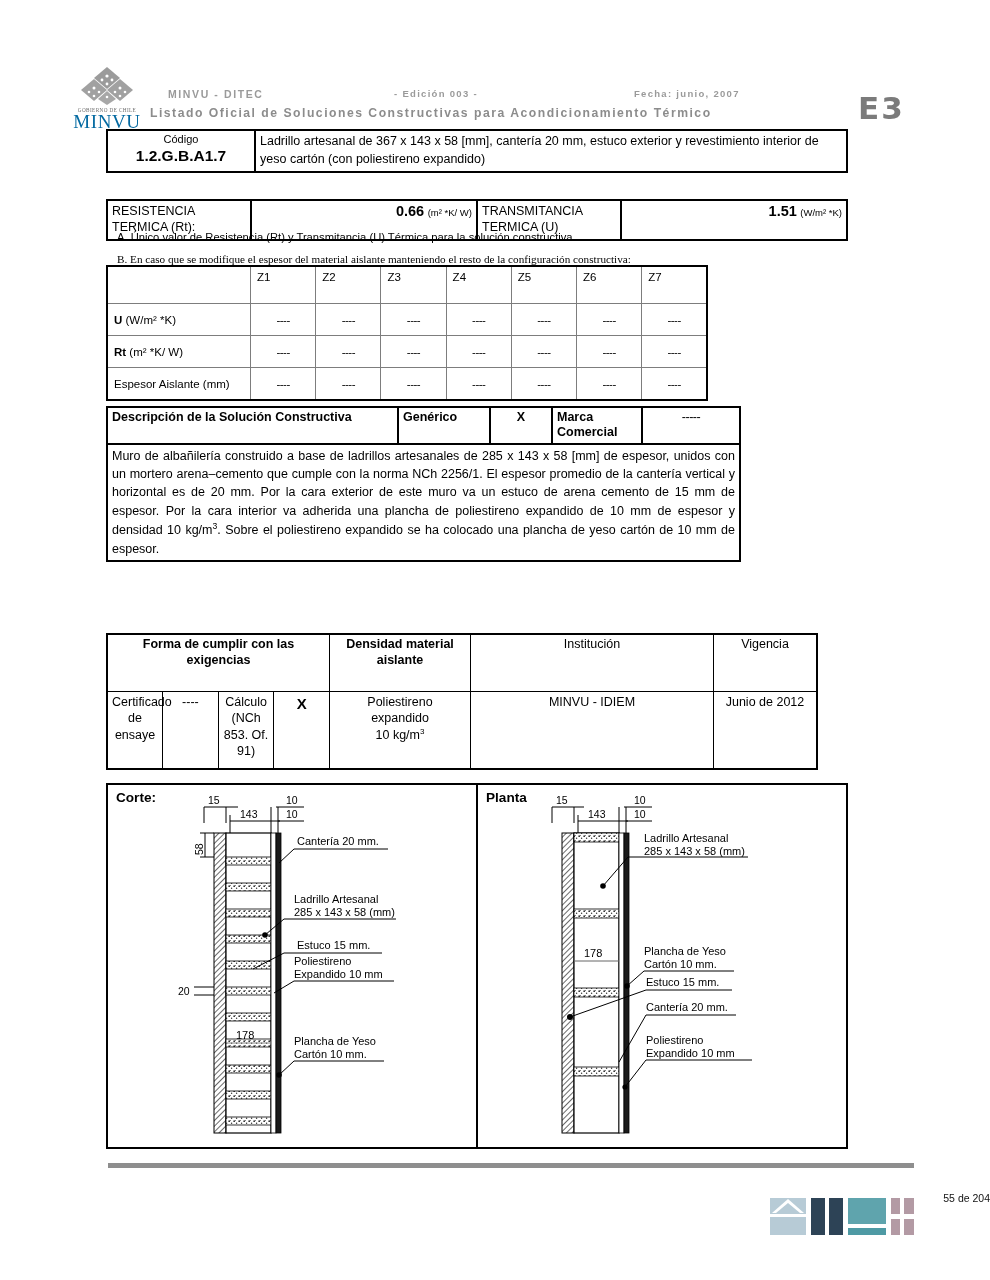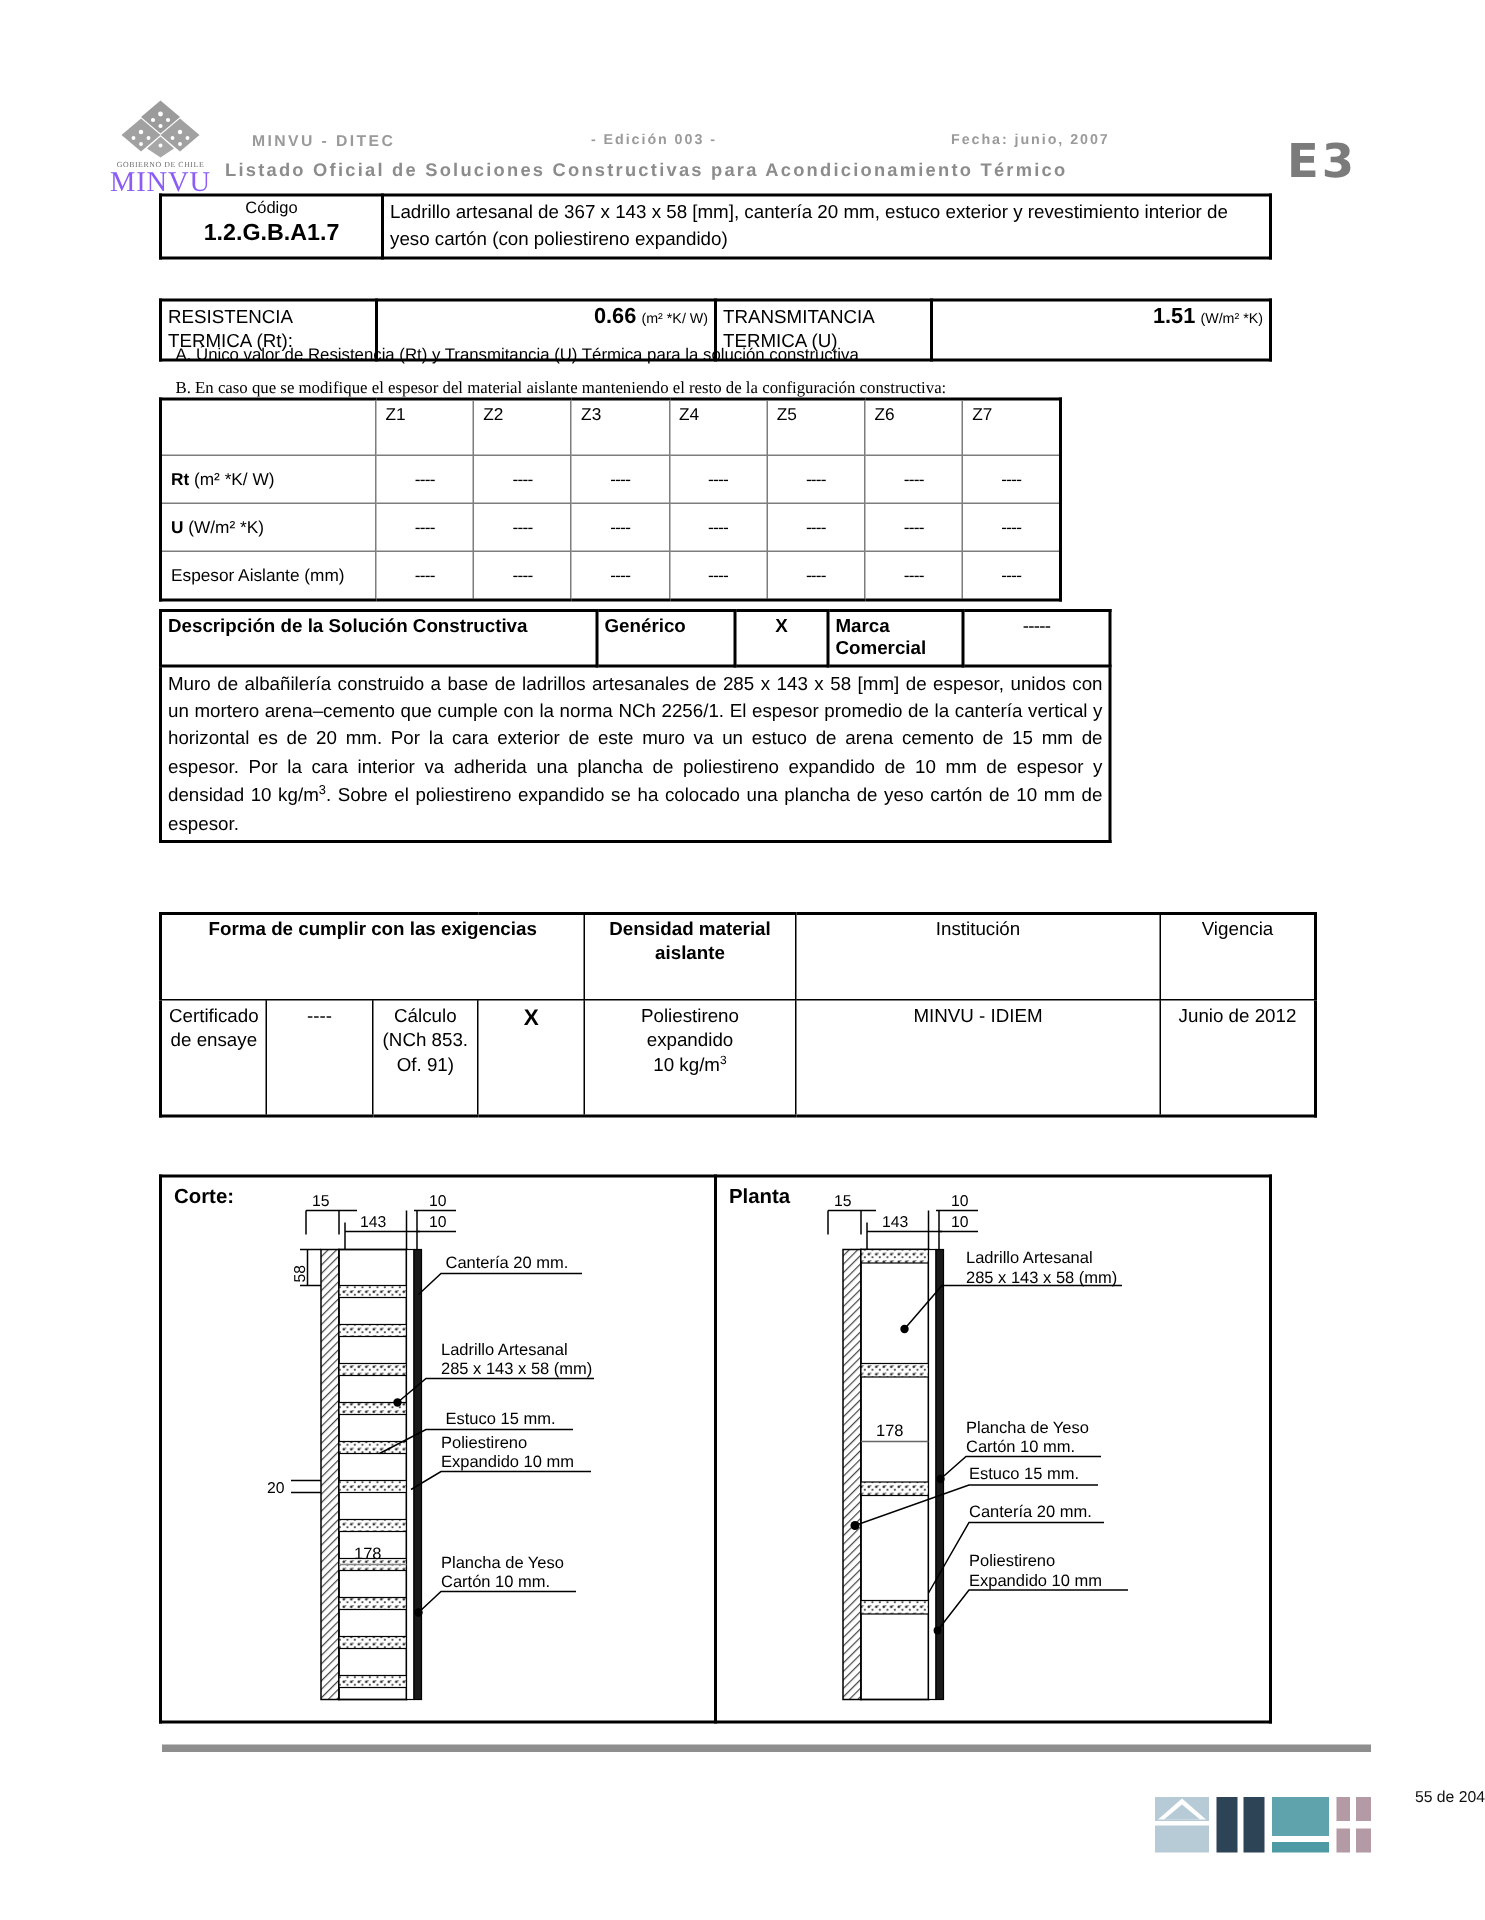--- a/index.html
+++ b/index.html
@@ -13,21 +13,21 @@
     overflow:hidden;
   }
   .page{position:relative;width:990px;height:1280px;}
 
   
   .header{position:absolute;left:0;top:30px;width:990px;height:80px;}
   .logo-minvu{position:absolute;left:68px;top:36px;width:78px;height:66px;text-align:center;}
   .logo-diamond{position:relative;width:54px;height:40px;margin:0 auto;}
   .logo-diamond svg{display:block;}
   .logo-gob{font-size:5.2px;letter-spacing:.4px;color:#6e6e6e;margin-top:1px;font-family:"Liberation Serif",serif;}
-  .logo-word{font-family:"Liberation Serif",serif;font-size:19px;letter-spacing:.6px;color:#8b5cf6;line-height:1.05;margin-top:-1px;}
+  .logo-word{font-family:"Liberation Serif",serif;font-size:19px;letter-spacing:.6px;color:#0369a1;line-height:1.05;margin-top:-1px;}
   .hdr-minvu-ditec{position:absolute;left:168px;top:58px;font-size:10.5px;letter-spacing:1.6px;color:#9a9a9a;font-weight:bold;}
   .hdr-edicion{position:absolute;left:394px;top:58px;font-size:9.5px;letter-spacing:1.3px;color:#9a9a9a;font-weight:bold;}
   .hdr-fecha{position:absolute;left:634px;top:58px;font-size:9.5px;letter-spacing:1.3px;color:#9a9a9a;font-weight:bold;}
   .hdr-title{position:absolute;left:150px;top:76px;font-size:12.2px;letter-spacing:1.5px;color:#8c8c8c;font-weight:bold;}
   .hdr-e3{position:absolute;left:858px;top:60px;font-size:31px;letter-spacing:2px;color:#7b7b7b;font-weight:bold;font-family:"DejaVu Sans",sans-serif;}
 
   
   .tbl{border-collapse:collapse;table-layout:fixed;}
   .tbl td{border:1px solid #000;vertical-align:top;padding:2px 4px;font-size:12.5px;}
 
@@ -70,21 +70,21 @@
   .desc-tbl td{border:2.2px solid #000;}
   .desc-title{padding:7px 8px;font-size:14px;font-weight:bold;vertical-align:top;}
   .desc-gen{width:82px;padding:7px 8px;font-size:13.5px;font-weight:bold;vertical-align:top;}
   .desc-x{width:52px;text-align:center;vertical-align:middle;font-size:15px;font-weight:bold;}
   .desc-marca{width:80px;padding:7px 8px;font-size:13.5px;font-weight:bold;line-height:1.22;vertical-align:top;}
   .desc-dash{width:88px;text-align:center;vertical-align:middle;font-size:13px;letter-spacing:-0.5px;}
   .desc-body{padding:14px 10px 22px 12px;font-size:13.4px;line-height:1.47;text-align:justify;}
   .desc-body sup{font-size:8.6px;vertical-align:super;}
 
   
-  .forma-tbl{position:absolute;left:106px;top:608px;width:772px;}
+  .forma-tbl{position:absolute;left:106px;top:633px;width:712px;}
   .forma-tbl td{border:1.4px solid #000;text-align:center;}
   .forma-tbl td.t{border-top:2.4px solid #000;}
   .forma-tbl td.b{border-bottom:2.4px solid #000;}
   .forma-tbl td.l{border-left:2.4px solid #000;}
   .forma-tbl td.r{border-right:2.4px solid #000;}
   .forma-hdr{height:52px;vertical-align:middle;font-size:13.4px;font-weight:bold;line-height:1.25;}
   .forma-hdr.norm{font-weight:normal;}
   .forma-cell{height:72px;vertical-align:middle;font-size:12.6px;line-height:1.3;}
   .forma-cell.bigx{font-size:15px;font-weight:bold;}
   .forma-cell sup{font-size:8px;vertical-align:super;}
@@ -183,31 +183,31 @@
       <td class="first rowlabel"></td>
       <td>Z1</td>
       <td>Z2</td>
       <td>Z3</td>
       <td>Z4</td>
       <td>Z5</td>
       <td>Z6</td>
       <td class="last">Z7</td>
     </tr>
     <tr class="secB-row">
+      <td class="first rowlabel"><b>U</b><span> (W/m² *K)</span></td>
+      <td class="secB-dash">----</td>
+      <td class="secB-dash">----</td>
+      <td class="secB-dash">----</td>
+      <td class="secB-dash">----</td>
+      <td class="secB-dash">----</td>
+      <td class="secB-dash">----</td>
+      <td class="secB-dash last">----</td>
+    </tr>
+    <tr class="secB-row">
       <td class="first rowlabel"><b>Rt</b><span> (m² *K/ W)</span></td>
-      <td class="secB-dash">----</td>
-      <td class="secB-dash">----</td>
-      <td class="secB-dash">----</td>
-      <td class="secB-dash">----</td>
-      <td class="secB-dash">----</td>
-      <td class="secB-dash">----</td>
-      <td class="secB-dash last">----</td>
-    </tr>
-    <tr class="secB-row">
-      <td class="first rowlabel"><b>U</b><span> (W/m² *K)</span></td>
       <td class="secB-dash">----</td>
       <td class="secB-dash">----</td>
       <td class="secB-dash">----</td>
       <td class="secB-dash">----</td>
       <td class="secB-dash">----</td>
       <td class="secB-dash">----</td>
       <td class="secB-dash last">----</td>
     </tr>
     <tr class="secB-row bot">
       <td class="first rowlabel"><span>Espesor Aislante (mm)</span></td>

